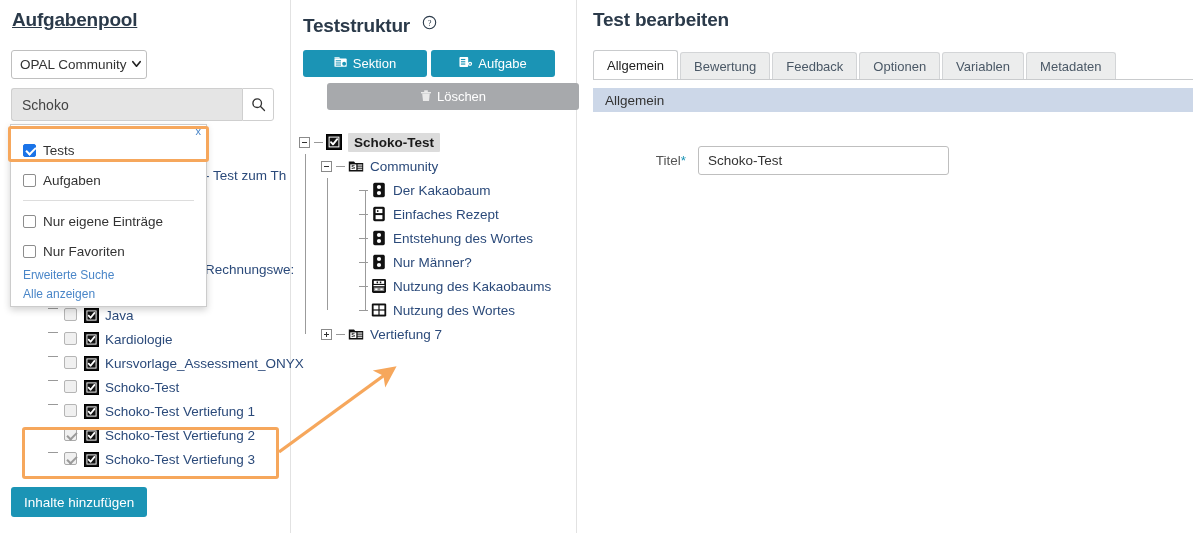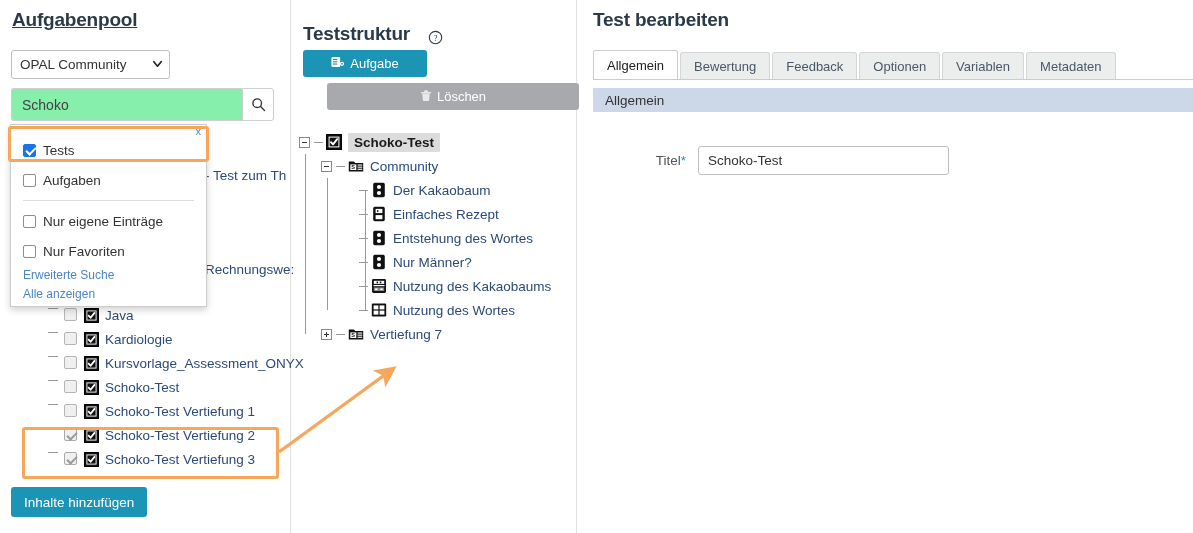--- a/index.html
+++ b/index.html
@@ -24,38 +24,38 @@
     font-size: 19px; font-weight: bold; color: #2b3a4a;
     letter-spacing: -0.2px; white-space: nowrap;
   }
 
   
   #left-col { position: absolute; left: 0; top: 0; width: 290px; height: 533px; }
   #left-title { position: absolute; left: 12px; top: 9px; text-decoration: underline; }
 
   .select-box {
     position: absolute; left: 11px; top: 50px;
-    width: 159px; height: 29px;
+    width: 136px; height: 29px;
     border: 1px solid #bfbfbf; border-radius: 3px;
     background: #fff; color: #333;
     font-size: 13.5px;
     display: flex; align-items: center;
     padding: 0 8px; cursor: pointer;
   }
   .select-box .sel-label { flex: 1; white-space: nowrap; }
   .chev { width: 9px; height: 9px; margin-left: 4px; position: relative; top: -2px; }
   .chev svg { display: block; }
 
   .search-wrap { position: absolute; left: 11px; top: 88px; width: 263px; height: 33px; display: flex; }
   .search-input {
     flex: 1; height: 33px;
     border: 1px solid #cfcfcf; border-right: none;
     border-radius: 3px 0 0 3px;
     padding: 0 10px; font-size: 14px; color: #444;
-    background: #86efac; outline: none;
+    background: #e5e5e5; outline: none;
     font-family: "Liberation Sans", sans-serif;
   }
   .search-btn {
     width: 32px; height: 33px;
     border: 1px solid #cfcfcf; border-radius: 0 3px 3px 0;
     background: #fff; cursor: pointer;
     display: flex; align-items: center; justify-content: center;
   }
 
   
@@ -129,21 +129,21 @@
     position: absolute; left: 11px; top: 487px;
     height: 30px; padding: 0 13px;
     background: #1b94b5; color: #fff;
     border: none; border-radius: 3px;
     font-size: 13.5px; font-family: "Liberation Sans", sans-serif;
     cursor: pointer; display: flex; align-items: center;
   }
 
   
   #mid-col { position: absolute; left: 291px; top: 0; width: 285px; height: 533px; }
-  #mid-title { position: absolute; left: 12px; top: 23px; display: flex; align-items: flex-end; gap: 18px; }
+  #mid-title { position: absolute; left: 12px; top: 15px; display: flex; align-items: flex-start; gap: 12px; }
   .help-ico { width: 15px; height: 15px; display: inline-block; cursor: pointer; }
 
   .btn-row { position: absolute; left: 12px; top: 50px; display: flex; gap: 4px; }
   .tbtn {
     width: 124px; height: 27px;
     background: #1b94b5; color: #fff;
     border: none; border-radius: 3px;
     font-size: 13px; font-family: "Liberation Sans", sans-serif;
     display: flex; align-items: center; justify-content: center; gap: 5px;
     cursor: pointer;
@@ -360,20 +360,33 @@
       <span class="col-title">Teststruktur</span>
       <span class="help-ico">
         <svg width="15" height="15" viewBox="0 0 16 16">
           <circle cx="8" cy="8" r="6.6" stroke="#2b3a4a" stroke-width="1.2" fill="none"></circle>
           <text x="8" y="11.6" font-size="9" text-anchor="middle" fill="#2b3a4a" font-family="Liberation Serif, serif">?</text>
         </svg>
       </span>
     </div>
 
     <div class="btn-row" style="top:50px;">
+      <button class="tbtn">
+        <span>
+          <svg width="14" height="12" viewBox="0 0 16 13">
+            <rect x="0.5" y="2.5" width="14" height="9.5" fill="#fff" rx="1"></rect>
+            <path d="M0.5 2.5 L0.5 1 L6 1 L7.2 2.5 Z" fill="#fff"></path>
+            <rect x="2" y="4.5" width="6" height="1.2" fill="#1b94b5"></rect>
+            <rect x="2" y="7" width="6" height="1.2" fill="#1b94b5"></rect>
+            <rect x="2" y="9.4" width="6" height="1.2" fill="#1b94b5"></rect>
+            <circle cx="11.6" cy="8.5" r="2.2" fill="#1b94b5"></circle>
+          </svg>
+        </span>
+        <span>Sektion</span>
+      </button>
       <button class="tbtn">
         <span>
           <svg width="14" height="12" viewBox="0 0 16 13">
             <rect x="0.5" y="0.8" width="10" height="11.4" fill="#fff" rx="1"></rect>
             <rect x="2.2" y="3" width="5" height="1.3" fill="#1b94b5"></rect>
             <rect x="2.2" y="5.6" width="5" height="1.3" fill="#1b94b5"></rect>
             <rect x="2.2" y="8.2" width="5" height="1.3" fill="#1b94b5"></rect>
             <circle cx="12.6" cy="8.6" r="2.4" fill="#fff"></circle>
             <circle cx="12.6" cy="8.6" r="1" fill="#1b94b5"></circle>
           </svg>

